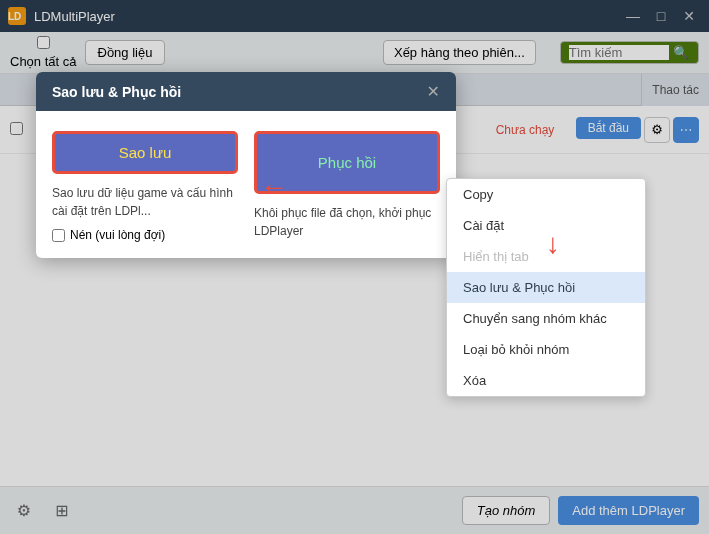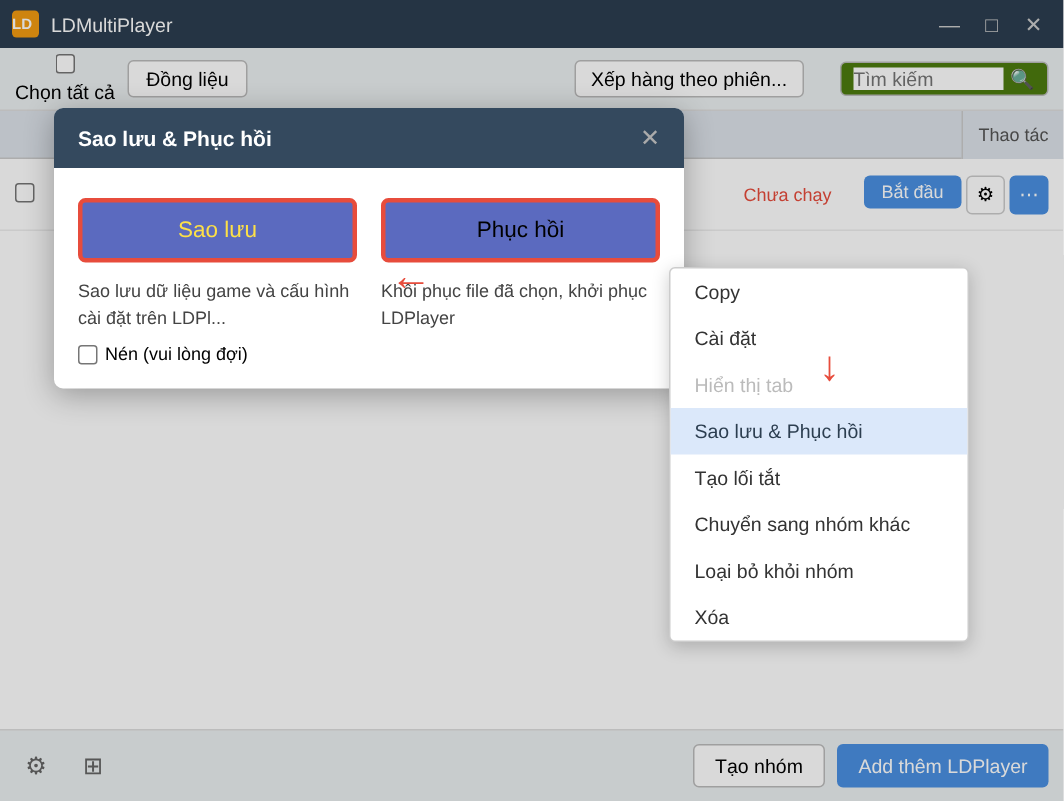--- a/index.html
+++ b/index.html
@@ -199,20 +199,21 @@
       display: flex;
       gap: 8px;
     }
     .btn-tao-nhom {
       background: white;
       border: 1px solid #bbb;
       border-radius: 4px;
       padding: 6px 14px;
       cursor: pointer;
       font-size: 13px;
+      font-style: italic;
     }
     .btn-add-ldplayer {
       background: #4a90e2;
       color: white;
       border: none;
       border-radius: 4px;
       padding: 6px 14px;
       cursor: pointer;
       font-size: 13px;
     }
@@ -281,24 +282,24 @@
       padding: 10px;
       font-size: 15px;
       cursor: pointer;
       text-align: center;
       margin-bottom: 10px;
     }
     .dialog-btn-phuchoi {
       display: block;
       width: 100%;
       background: #5b6abf;
-      color: #000000;
+      color: #86efac;
       border: 3px solid #e74c3c;
       border-radius: 5px;
-      padding: 10px;
+      padding: 20px;
       font-size: 15px;
       cursor: pointer;
       margin-bottom: 10px;
     }
     .dialog-desc {
       font-size: 12px;
       color: #444;
       line-height: 1.5;
     }
     .checkbox-nen {
@@ -459,23 +460,20 @@
   <div class="context-item">
     <span>Cài đặt</span>
   </div>
   <div class="context-item disabled">
     <span>Hiển thị tab</span>
   </div>
   <div class="context-item highlighted">
     <span>Sao lưu &amp; Phục hồi</span>
   </div>
   <div class="context-item">
-    <span>Tạo lối tắt</span>
-  </div>
-  <div class="context-item">
     <span>Chuyển sang nhóm khác</span>
   </div>
   <div class="context-item">
     <span>Loại bỏ khỏi nhóm</span>
   </div>
   <div class="context-item">
     <span>Xóa</span>
   </div>
 </div>
 

